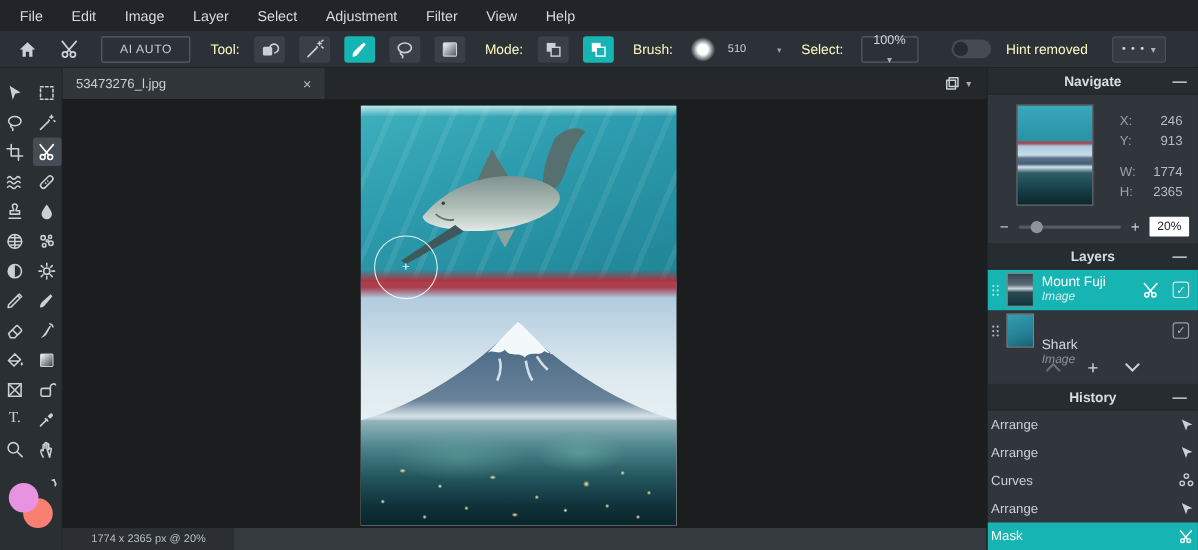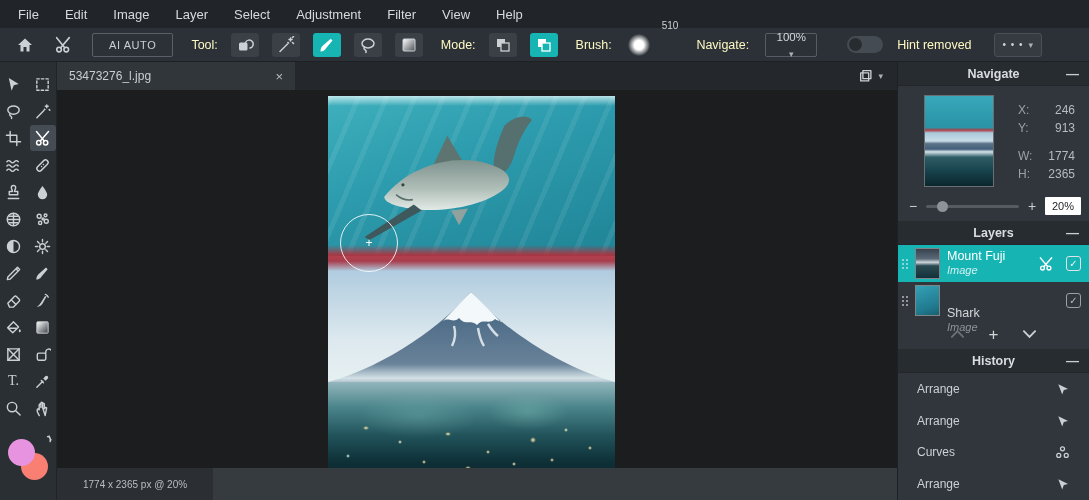--- a/index.html
+++ b/index.html
@@ -13,21 +13,21 @@
 
   
   .toolbar { height:34px; background:#2b3137; display:flex; align-items:center; padding:0 10px; flex:none; gap:8px; border-bottom:1px solid #1d2125; }
   .tb-icon { width:30px; height:26px; display:flex; align-items:center; justify-content:center; }
   .tb-label { font-size:12.5px; color:#fef9c3; margin-left:10px; }
   .btn-outline { border:1px solid #5a6066; color:#c9ced2; font-size:11px; letter-spacing:.6px; padding:5px 16px; border-radius:2px; margin-left:6px; }
   .opt-btn { width:28px; height:24px; background:#3a4046; border-radius:3px; display:flex; align-items:center; justify-content:center; margin-left:5px; }
   .opt-btn.active { background:#17b4b4; }
   .brush-preview { width:22px; height:22px; border-radius:50%; margin-left:8px;
     background:radial-gradient(circle, #ffffff 0%, #ffffff 30%, rgba(255,255,255,0) 72%); }
-  .brush-size { display:flex; flex-direction:column; align-items:flex-end; margin-left:4px; line-height:1;gap:28px; }
+  .brush-size { display:flex; flex-direction:row; align-items:flex-end; margin-left:4px; line-height:1;gap:28px; }
   .brush-size .num { font-size:10px; color:#cdd2d6; }
   .brush-size .caret { font-size:8px; color:#9aa0a5; margin-top:1px; }
   .dropdown { border:1px solid #565c62; border-radius:2px; height:24px; min-width:52px; display:flex; align-items:center; justify-content:center; gap:6px; font-size:11.5px; color:#d3d7da; margin-left:8px; padding:0 8px;flex-direction:column; }
   .dropdown .caret { font-size:9px; color:#aab0b5; }
   .toggle { width:36px; height:17px; border-radius:9px; background:#454b52; margin-left:22px; position:relative; }
   .toggle .knob { width:13px; height:13px; border-radius:50%; background:#272c30; position:absolute; top:2px; left:2px; }
   .more-btn { height:24px; background:#353b41; border:1px solid #4a5056; border-radius:3px; display:flex; align-items:center; gap:5px; padding:0 8px; margin-left:14px; }
   .more-btn .dots { font-size:10px; color:#d3d7da; letter-spacing:1px; }
 
   
@@ -90,21 +90,21 @@
       radial-gradient(2px 2px at 252px 88px,#ffefb0,transparent),
       radial-gradient(2px 2px at 58px 88px,#d9fff2,transparent),
       radial-gradient(40px 18px at 200px 30px, rgba(160,230,215,.25),transparent),
       radial-gradient(60px 22px at 90px 34px, rgba(150,220,210,.22),transparent); }
 
   .brush-cursor { position:absolute; left:283px; top:124px; width:58px; height:58px; border-radius:50%;
     border:1.4px solid rgba(255,255,255,.85); }
   .brush-cursor .plus { position:absolute; left:50%; top:50%; transform:translate(-50%,-52%);
     color:#fff; font-size:12px; line-height:1; }
 
-  .statusbar { height:32px; background:#363b40; display:flex; align-items:center; flex:none; font-size:10px; color:#b9bec2; }
+  .statusbar { height:20px; background:#363b40; display:flex; align-items:center; flex:none; font-size:10px; color:#b9bec2; }
   .status-chip { background:#2b2f34; height:100%; display:flex; align-items:center; padding:0 26px; }
 
   
   .rightpanel { width:192px; flex:none; background:#31363c; display:flex; flex-direction:column; border-left:1px solid #1d2125; }
   .panel-header { height:24px; background:#272c31; display:flex; align-items:center; justify-content:center; position:relative; flex:none;
     font-size:12.5px; font-weight:bold; color:#d9dde0; border-bottom:1px solid #23272b; }
   .panel-header .collapse { position:absolute; right:10px; top:4px; color:#c9ced2; font-size:13px; font-weight:bold; }
 
   .nav-body { display:flex; padding:9px 8px 4px 26px; gap:10px; flex:none; }
   .nav-thumb { width:70px; height:92px; border:1px solid #6a6f74; flex:none;
@@ -136,21 +136,21 @@
   .layer-row:not(.selected) .layer-name { color:#d2d6d9;margin-top:40px; }
   .layer-row:not(.selected) .layer-type { color:#8e9398; }
   .layer-check { width:15px; height:15px; border:1.5px solid #dfe3e6; border-radius:3px; display:flex; align-items:center; justify-content:center;
     font-size:10px; color:#eef1f3; flex:none; }
   .layer-row:not(.selected) .layer-check { border-color:#9aa0a5; color:#b6bbbf; }
   .layer-scissors { margin-right:4px; }
   .layer-controls { height:30px; display:flex; align-items:center; justify-content:center; gap:24px; flex:none; }
   .lc-plus { font-size:17px; color:#d2d6d9; line-height:1; }
 
   .history-list { flex:1; display:flex; flex-direction:column; min-height:0; }
-  .history-row { flex:1; display:flex; align-items:center; justify-content:space-between; padding:0 19px; font-size:12px; color:#cbd0d4; }
+  .history-row { flex:1; display:flex; align-items:center; justify-content:space-between; padding:0 3px; font-size:12px; color:#cbd0d4; }
   .history-row.selected { background:#17b4b4; color:#ffffff; }
 
   svg.ic { display:block; }
   svg .s { stroke:#cbd0d4; stroke-width:1.5; fill:none; stroke-linecap:round; stroke-linejoin:round; }
   svg .f { fill:#cbd0d4; }
   svg .sw { stroke:#ffffff; stroke-width:1.5; fill:none; stroke-linecap:round; stroke-linejoin:round; }
   svg .fw { fill:#ffffff; }
 </style>
 </head>
 <body>
@@ -231,21 +231,21 @@
           <rect class="fw" x="3" y="3" width="8" height="8"></rect>
           <rect x="7" y="7" width="8" height="8" fill="#17b4b4" stroke="#ffffff" stroke-width="1.3"></rect>
         </svg>
     </span>
     <span class="tb-label">Brush:</span>
     <span class="brush-preview"></span>
     <span class="brush-size">
       <span class="num">510</span>
       <span class="caret">▾</span>
     </span>
-    <span class="tb-label">Navigate:</span>
+    <span class="tb-label">Select:</span>
     <span class="dropdown">
       <span>100%</span>
       <span class="caret">▾</span>
     </span>
     <span class="toggle">
         <span class="knob"></span>
       </span>
     <span class="tb-label" style="margin-left:6px">Hint removed</span>
     <span class="more-btn">
       <span class="dots">• • •</span>
@@ -605,17 +605,27 @@
             </span>
         </div>
         <div class="history-row">
           <span>Arrange</span>
           <span>
               <svg class="ic" width="14" height="14" viewBox="0 0 18 18">
                 <path class="f" d="M3 3 L15.5 9 L10 10.3 L8 16 Z"></path>
               </svg>
             </span>
         </div>
+        <div class="history-row selected">
+          <span>Mask</span>
+          <span>
+              <svg class="ic" width="15" height="15" viewBox="0 0 18 18">
+                <circle class="sw" cx="4.8" cy="13.8" r="2"></circle>
+                <circle class="sw" cx="11.6" cy="13.8" r="2"></circle>
+                <path class="sw" d="M6.3 12.2 L14.5 3 M10.2 12.2 L2.5 3"></path>
+              </svg>
+            </span>
+        </div>
       </div>
 
     </div>
   </div>
 </div>
 
 </body></html>

